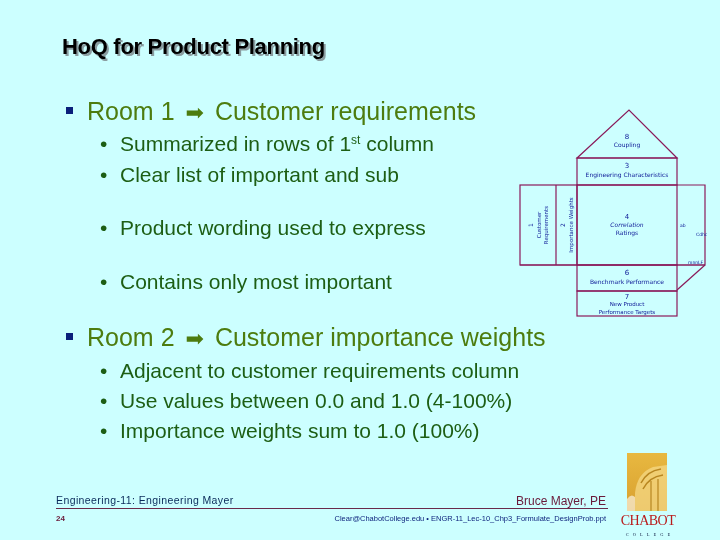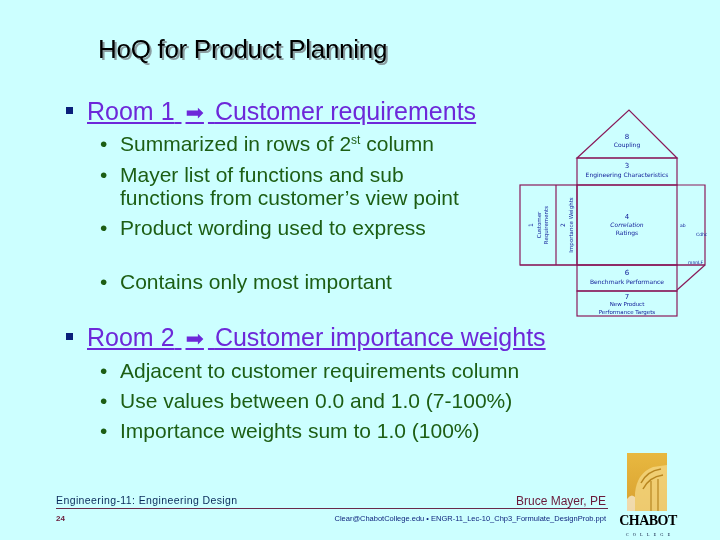--- a/index.html
+++ b/index.html
@@ -4,31 +4,29 @@
 <style>
   html, body { margin: 0; padding: 0; }
   body {
     width: 720px; height: 540px; overflow: hidden;
     background: #ccffff;
     position: relative;
     font-family: "Liberation Sans", sans-serif;
   }
   .title {
     position: absolute; left: 62px; top: 34px;
-    font-size: 26px; font-weight: normal; color: #000;
+    font-size: 22px; font-weight: bold; color: #000;
     text-shadow: 2px 2px 0 #8a9ca0;
     letter-spacing: -0.3px;
     white-space: nowrap;
-    margin-left: 36px;
   }
   .main-bullet {
     position: absolute; left: 66px;
-    font-size: 25px; color: #6d28d9;
+    font-size: 25px; color: #4d7c0f;
     white-space: nowrap;
-    text-decoration: underline;
   }
   .main-bullet .sq {
     display: inline-block; width: 7px; height: 7px;
     background: #0a1f7a; margin-right: 14px; vertical-align: middle;
     position: relative; top: -3px;
   }
   .main-bullet .arrow { font-size: 22px; margin: 0 4px; }
   .sub {
     position: absolute; left: 100px;
     font-size: 21px; color: #1d5e14; line-height: 23px;
@@ -68,69 +66,67 @@
   }
   .logo {
     position: absolute; left: 617px; top: 453px; width: 58px; height: 86px;
   }
   .logo .block {
     position: absolute; left: 10px; top: 0; width: 40px; height: 58px;
     background: linear-gradient(180deg, #e8b840 0%, #d8a030 100%);
   }
   .logo .name {
     position: absolute; left: 0; top: 60px; width: 62px; text-align: center;
-    font-family: "Liberation Serif", serif; font-size: 14px; color: #000000;
+    font-family: "Liberation Serif", serif; font-size: 14px; color: #b91c1c;
     letter-spacing: -0.5px;
-    font-weight: bold;
   }
   .logo .sub-name {
     position: absolute; left: 4px; top: 79px; width: 58px; text-align: center;
     font-family: "Liberation Serif", serif; font-size: 4.5px; color: #0c1a40;
     letter-spacing: 4px;
   }
 </style>
 </head>
 <body>
 
 <div class="title">HoQ for Product Planning</div>
 
 <div class="main-bullet" style="top:97px;">
   <span class="sq"></span><span>Room 1</span>
   <span class="arrow">➡</span>
   <span>Customer requirements</span>
 </div>
 
 <div class="sub" style="top:132px;">
-  <span class="dot">•</span><span>Summarized in rows of 2</span><sup>st</sup><span> column</span>
+  <span class="dot">•</span><span>Summarized in rows of 1</span><sup>st</sup><span> column</span>
 </div>
 
 <div class="sub" style="top:163px;">
-  <span class="dot">•</span><span>Mayer list of functions and sub</span>
-  <span class="cont">functions from customer’s view point</span>
+  <span class="dot">•</span><span>Clear list of important and sub</span>
 </div>
 
 <div class="sub" style="top:216px;">
   <span class="dot">•</span><span>Product wording used to express</span>
 </div>
 
 <div class="sub" style="top:270px;">
   <span class="dot">•</span><span>Contains only most important</span>
 </div>
 
 <div class="main-bullet" style="top:323px;">
   <span class="sq"></span><span>Room 2</span>
   <span class="arrow">➡</span>
   <span>Customer importance weights</span>
 </div>
 
 <div class="sub" style="top:359px;">
   <span class="dot">•</span><span>Adjacent to customer requirements column</span>
 </div>
 <div class="sub" style="top:389px;">
-  <span class="dot">•</span><span>Use values between 0.0 and 1.0 (7-100%)</span>
+  <span class="dot">•</span><span>Use values between 0.0 and 1.0 (4-100%)</span>
 </div>
 <div class="sub" style="top:419px;">
   <span class="dot">•</span><span>Importance weights sum to 1.0 (100%)</span>
 </div>
 
 <svg class="diagram" viewBox="0 0 720 540">
   <g fill="none" stroke="#8a1a5a" stroke-width="1.2">
     <polygon points="577,158 629,110 677,158"></polygon>
     <rect x="577" y="158" width="100" height="27"></rect>
     <rect x="520" y="185" width="57" height="80"></rect>
@@ -169,21 +165,21 @@
   <text x="688" y="264" font-size="4.5">mnnLF</text>
 
   <text x="627" y="275" font-size="7" text-anchor="middle">6</text>
   <text x="627" y="284" font-size="6" text-anchor="middle">Benchmark Performance</text>
 
   <text x="627" y="299" font-size="7" text-anchor="middle">7</text>
   <text x="627" y="306" font-size="5.5" text-anchor="middle">New Product</text>
   <text x="627" y="314" font-size="5.5" text-anchor="middle">Performance Targets</text>
 </svg>
 
-<div class="footer-left">Engineering-11: Engineering Design</div>
+<div class="footer-left">Engineering-11: Engineering Mayer</div>
 <div class="footer-right">Bruce Mayer, PE</div>
 <div class="footer-line"></div>
 <div class="page-num">24</div>
 <div class="footer-file">Clear@ChabotCollege.edu • ENGR-11_Lec-10_Chp3_Formulate_DesignProb.ppt</div>
 
 <div class="logo">
   <div class="block">
     <svg width="40" height="58" viewBox="0 0 40 58">
       <path d="M8 58 L8 40 Q10 20 26 14 L40 12 L40 58 Z" fill="#f6dc8a" opacity="0.7"></path>
       <path d="M14 30 Q20 18 34 16" stroke="#b88620" stroke-width="1.5" fill="none"></path>

